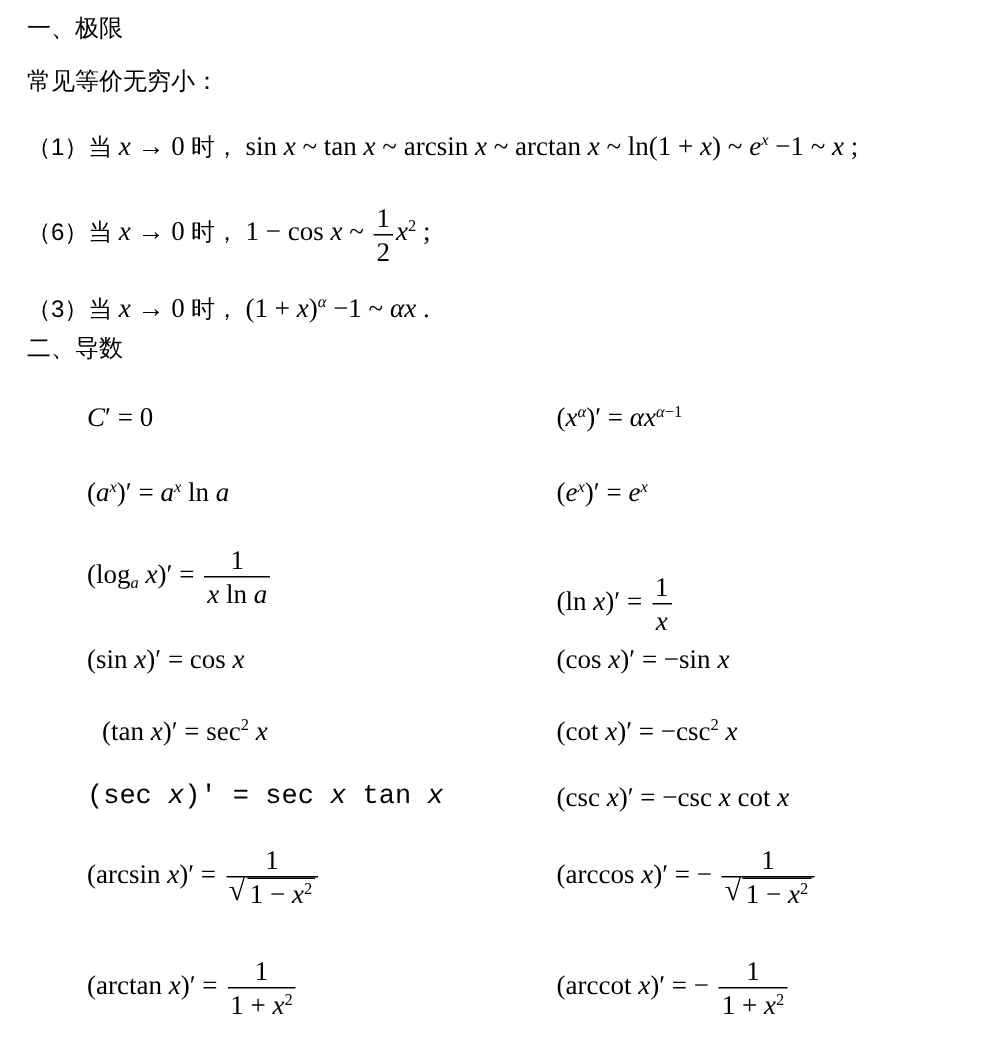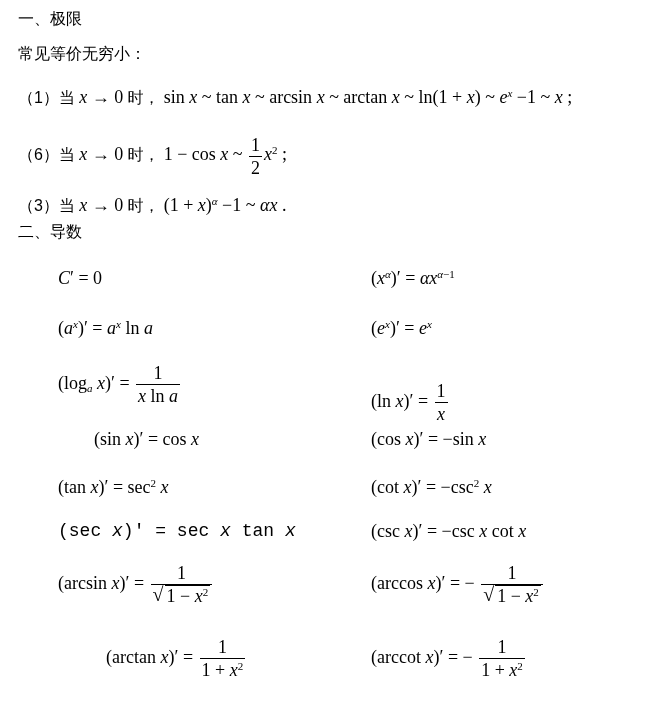--- a/index.html
+++ b/index.html
@@ -50,25 +50,25 @@
   <span class="m"><i>x</i> → 0</span>
   <span class="cjk">时，</span>
   <span class="m">(1 + <i>x</i>)<sup><i>α</i></sup> −1 ~ <i>αx</i> .</span>
 </div>
 
 <div class="abs cjk" style="left:18px; top:222px;">二、导数</div>
 
 <div class="abs formula" style="left:58px; top:268px;"><i>C</i>′ = 0</div>
 <div class="abs formula" style="left:58px; top:318px;">(<i>a</i><sup><i>x</i></sup>)′ = <i>a</i><sup><i>x</i></sup> ln <i>a</i></div>
 <div class="abs formula" style="left:58px; top:362px;">(log<sub><i>a</i></sub> <i>x</i>)′ = <span class="frac"><span class="num">1</span><span><i>x</i> ln <i>a</i></span></span></div>
-<div class="abs formula" style="left:58px; top:429px;margin-left:36px;">(sin <i>x</i>)′ = cos <i>x</i></div>
-<div class="abs formula" style="left:58px; top:477px;">(tan <i>x</i>)′ = sec<sup>2</sup> <i>x</i></div>
+<div class="abs formula" style="left:58px; top:429px;">(sin <i>x</i>)′ = cos <i>x</i></div>
+<div class="abs formula" style="left:68px; top:477px;">(tan <i>x</i>)′ = sec<sup>2</sup> <i>x</i></div>
 <div class="abs formula" style="left:58px; top:521px;font-family:Liberation Mono, monospace;">(sec <i>x</i>)′ = sec <i>x</i> tan <i>x</i></div>
 <div class="abs formula" style="left:58px; top:562px;">(arcsin <i>x</i>)′ = <span class="frac"><span class="num">1</span><span><span class="sqrt"><span class="rad">1 − <i>x</i><sup>2</sup></span></span></span></span></div>
-<div class="abs formula" style="left:58px; top:636px;margin-left:48px;">(arctan <i>x</i>)′ = <span class="frac"><span class="num">1</span><span>1 + <i>x</i><sup>2</sup></span></span></div>
+<div class="abs formula" style="left:58px; top:636px;">(arctan <i>x</i>)′ = <span class="frac"><span class="num">1</span><span>1 + <i>x</i><sup>2</sup></span></span></div>
 
 <div class="abs formula" style="left:371px; top:268px;font-family:Liberation Serif, serif;">(<i>x</i><sup><i>α</i></sup>)′ = <i>αx</i><sup><i>α</i>−1</sup></div>
 <div class="abs formula" style="left:371px; top:318px;">(<i>e</i><sup><i>x</i></sup>)′ = <i>e</i><sup><i>x</i></sup></div>
 <div class="abs formula" style="left:371px; top:380px;">(ln <i>x</i>)′ = <span class="frac"><span class="num">1</span><span><i>x</i></span></span></div>
 <div class="abs formula" style="left:371px; top:429px;">(cos <i>x</i>)′ = −sin <i>x</i></div>
 <div class="abs formula" style="left:371px; top:477px;">(cot <i>x</i>)′ = −csc<sup>2</sup> <i>x</i></div>
 <div class="abs formula" style="left:371px; top:521px;">(csc <i>x</i>)′ = −csc <i>x</i> cot <i>x</i></div>
 <div class="abs formula" style="left:371px; top:562px;">(arccos <i>x</i>)′ = − <span class="frac"><span class="num">1</span><span><span class="sqrt"><span class="rad">1 − <i>x</i><sup>2</sup></span></span></span></span></div>
 <div class="abs formula" style="left:371px; top:636px;">(arccot <i>x</i>)′ = − <span class="frac"><span class="num">1</span><span>1 + <i>x</i><sup>2</sup></span></span></div>
 

